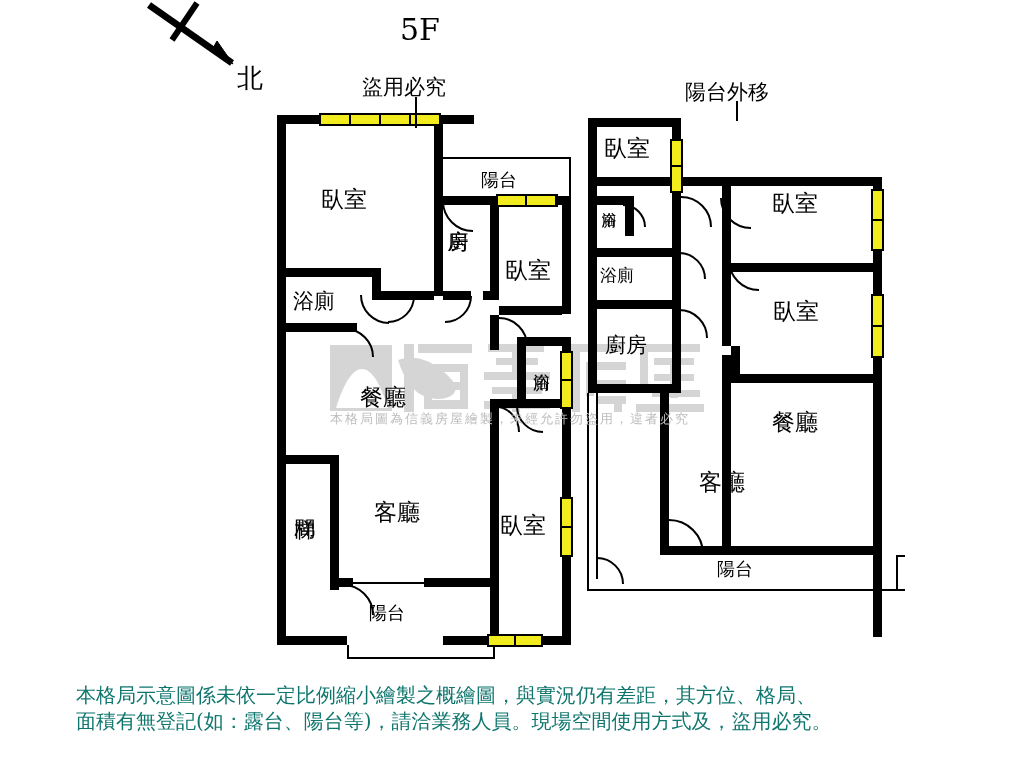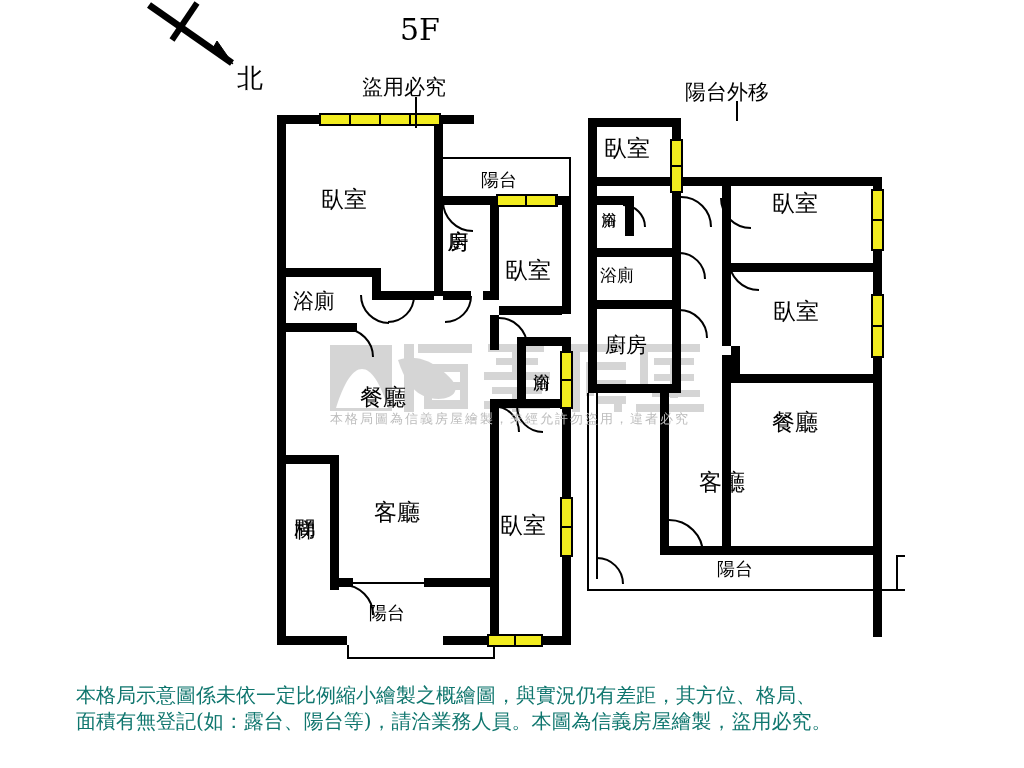--- a/index.html
+++ b/index.html
@@ -301,14 +301,14 @@
 <div class="txt room-lg" style="left:772px;top:188px;">臥室</div>
 <div class="txt room-lg" style="left:773px;top:296px;">臥室</div>
 <div class="txt room-lg" style="left:772px;top:407px;">餐廳</div>
 <div class="txt room-lg" style="left:699px;top:467px;">客廳</div>
 <div class="txt room-bal" style="left:717px;top:557px;">陽台</div>
 
 <div class="wm-text">本格局圖為信義房屋繪製，未經允許勿盜用，違者必究</div>
 
 <div class="disclaimer">
   <div>本格局示意圖係未依一定比例縮小繪製之概繪圖，與實況仍有差距，其方位、格局、</div>
-  <div>面積有無登記(如：露台、陽台等)，請洽業務人員。本圖為信義房屋繪製，盜用必究。</div>
+  <div>面積有無登記(如：露台、陽台等)，請洽業務人員。現場空間使用方式及，盜用必究。</div>
 </div>
 
 </body></html>

